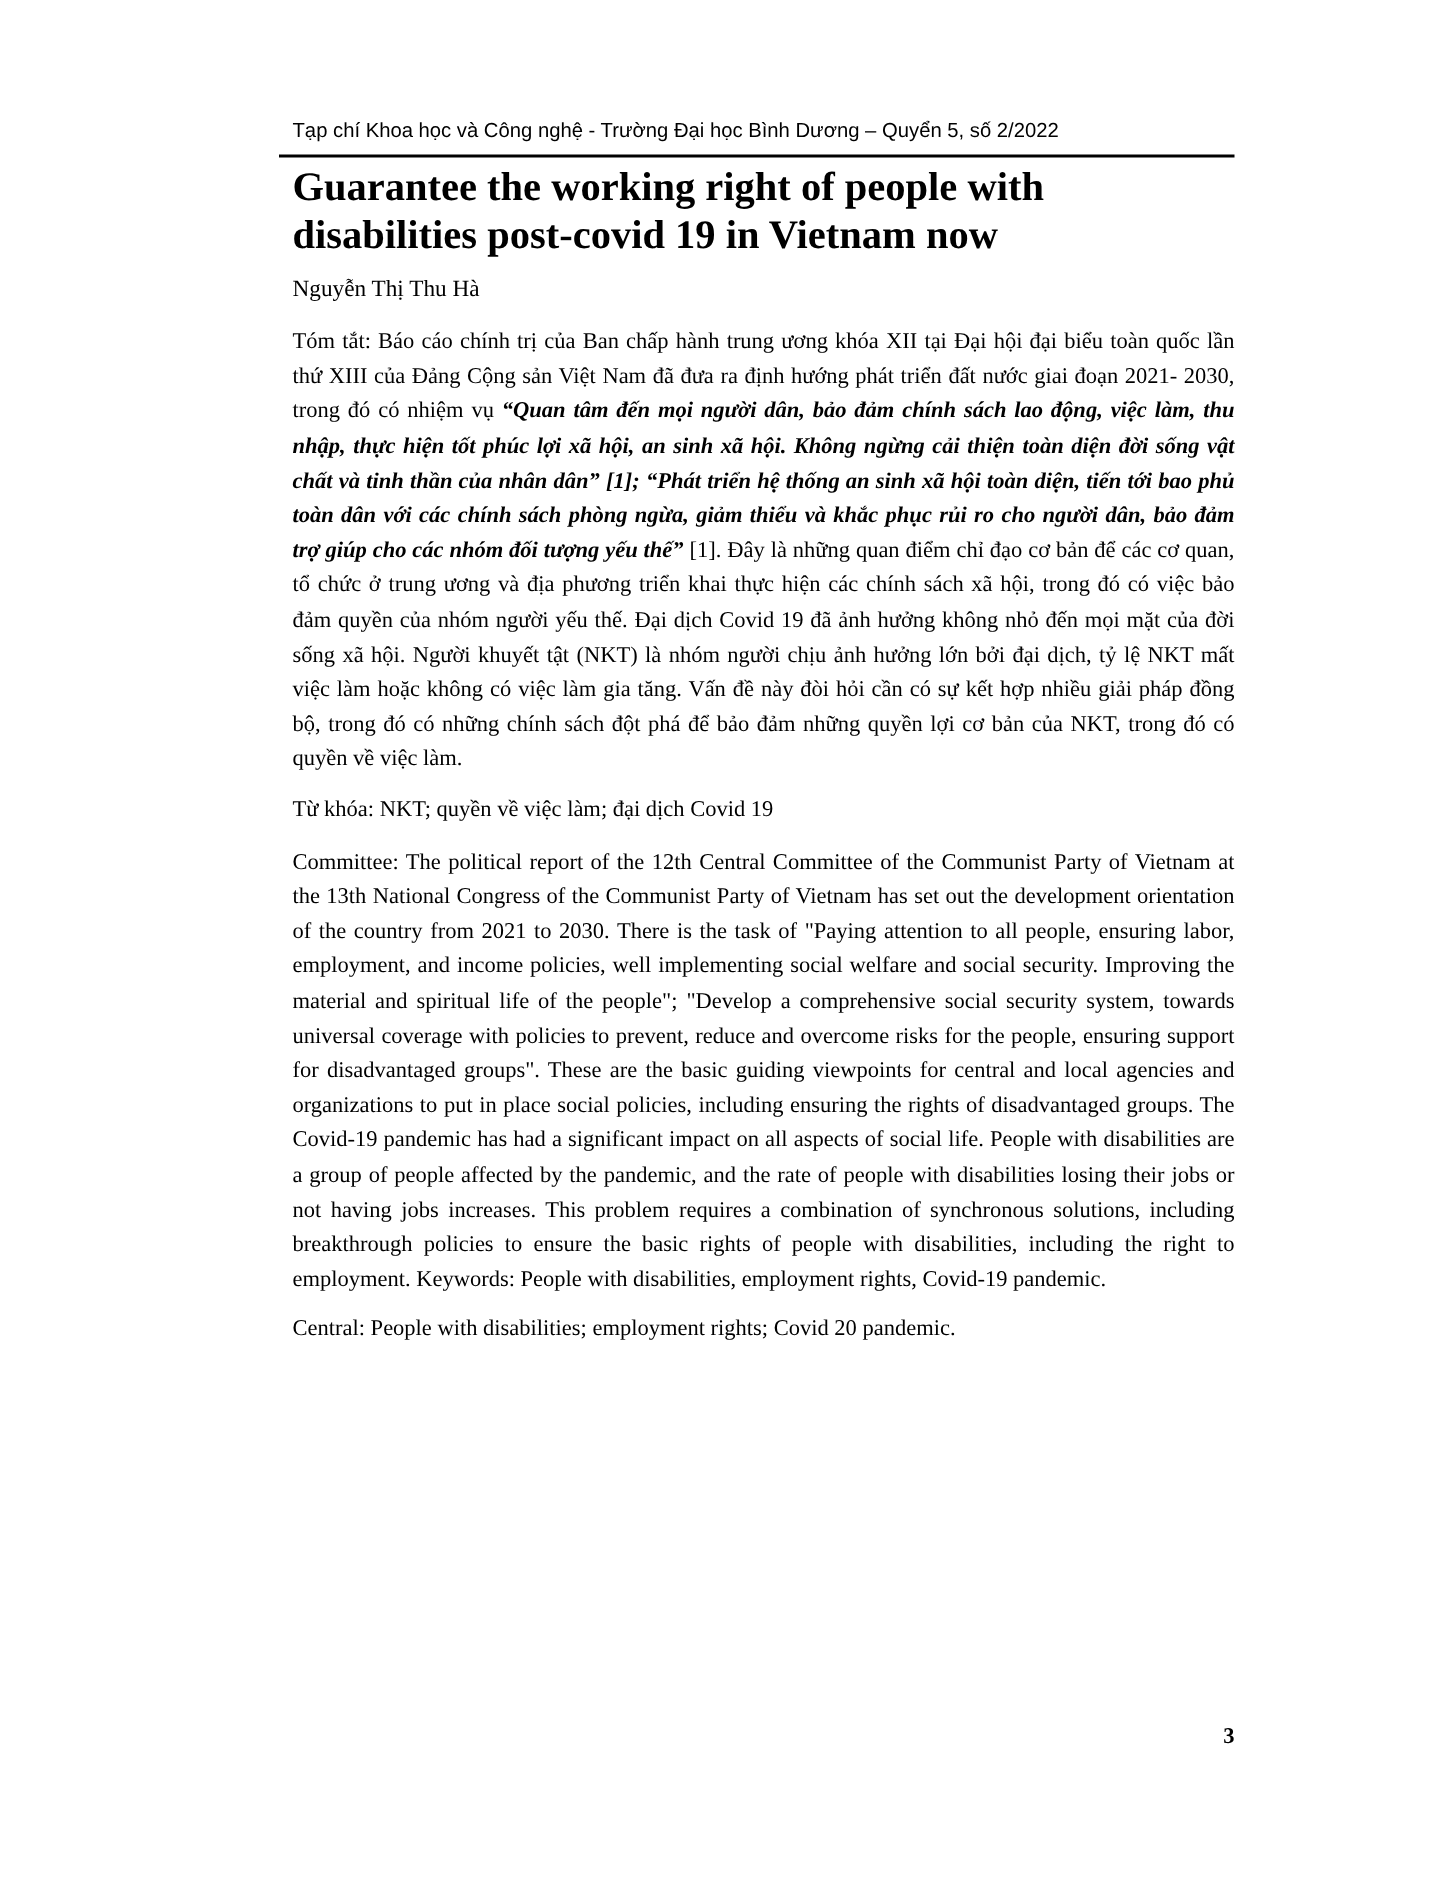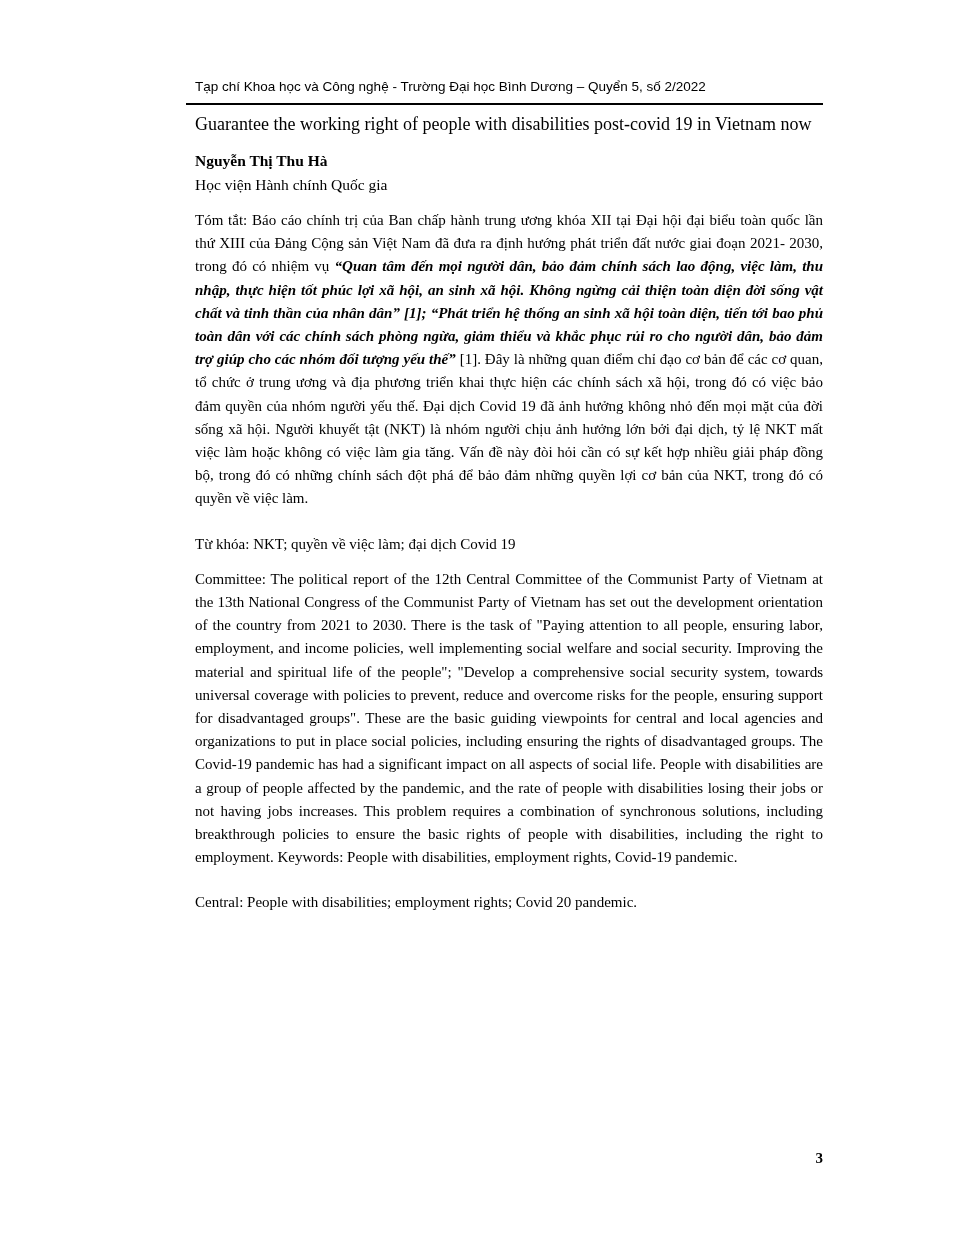--- a/index.html
+++ b/index.html
@@ -36,41 +36,41 @@
     margin: 6px 0 0 -9px;
     width: 637px;
   }
   .title-vi {
     font-size: 21px;
     font-weight: 700;
     line-height: 33px;
     margin-top: 13px;
   }
   .title-en {
-    font-size: 18px;
-    font-weight: 400;
+    font-size: 27px;
+    font-weight: 700;
     line-height: 32px;
     margin-top: 3px;
   }
   .author-block {
     margin-top: 9px;
     font-size: 15.5px;
     line-height: 24px;
   }
-  .author-name { font-weight: 700; }
+  .author-name { font-weight: 400; }
   p.para {
     font-size: 15px;
     line-height: 23.2px;
     text-align: justify;
     margin-top: 12px;
   }
   p.kw {
     font-size: 15px;
     line-height: 23.2px;
-    margin-top: 22px;
+    margin-top: 10px;
   }
   .b { font-weight: 400; }
   .i { font-style: italic; font-weight: bold; }
   .page-number {
     position: absolute;
     left: 195px;
     top: 1150px;
     width: 628px;
     text-align: right;
     font-size: 15px;
@@ -87,21 +87,20 @@
       <div class="hline">Tạp chí Khoa học và Công nghệ - Trường Đại học Bình Dương – Quyển 5, số 2/2022</div>
     </header>
 
     <hr class="header-divider">
 
 
     <h2 class="title-en">Guarantee the working right of people with disabilities post-covid 19 in Vietnam now</h2>
 
     <div class="author-block">
       <div class="author-name">Nguyễn Thị Thu Hà</div>
-      <div class="author-affiliation">Học viện Hành chính Quốc gia</div>
     </div>
 
     <p class="para">
       <span class="b">Tóm tắt:</span>
       <span>Báo cáo chính trị của Ban chấp hành trung ương khóa XII tại Đại hội đại biểu toàn quốc lần thứ XIII của Đảng Cộng sản Việt Nam đã đưa ra định hướng phát triển đất nước giai đoạn 2021- 2030, trong đó có nhiệm vụ</span>
       <span class="i">“Quan tâm đến mọi người dân, bảo đảm chính sách lao động, việc làm, thu nhập, thực hiện tốt phúc lợi xã hội, an sinh xã hội. Không ngừng cải thiện toàn diện đời sống vật chất và tinh thần của nhân dân” [1]; “Phát triển hệ thống an sinh xã hội toàn diện, tiến tới bao phủ toàn dân với các chính sách phòng ngừa, giảm thiểu và khắc phục rủi ro cho người dân, bảo đảm trợ giúp cho các nhóm đối tượng yếu thế”</span>
       <span>[1]. Đây là những quan điểm chỉ đạo cơ bản để các cơ quan, tổ chức ở trung ương và địa phương triển khai thực hiện các chính sách xã hội, trong đó có việc bảo đảm quyền của nhóm người yếu thế. Đại dịch Covid 19 đã ảnh hưởng không nhỏ đến mọi mặt của đời sống xã hội. Người khuyết tật (NKT) là nhóm người chịu ảnh hưởng lớn bởi đại dịch, tỷ lệ NKT mất việc làm hoặc không có việc làm gia tăng. Vấn đề này đòi hỏi cần có sự kết hợp nhiều giải pháp đồng bộ, trong đó có những chính sách đột phá để bảo đảm những quyền lợi cơ bản của NKT, trong đó có quyền về việc làm.</span>
     </p>
 
     <p class="kw">

